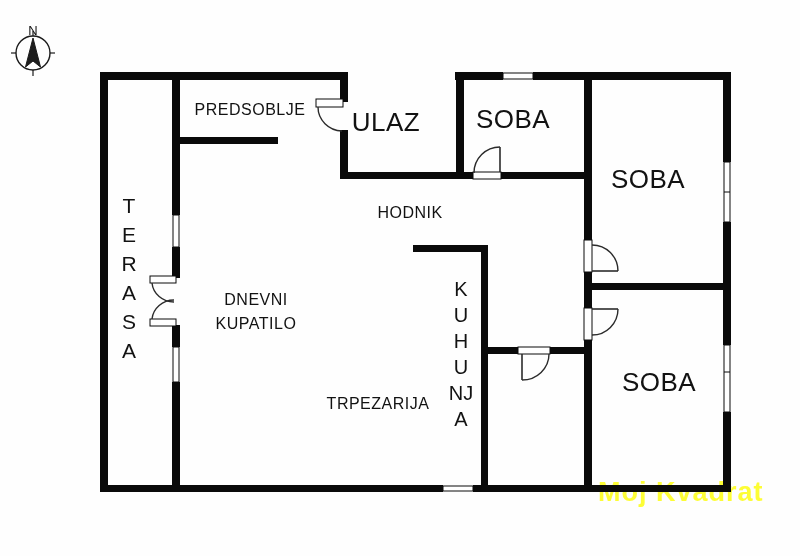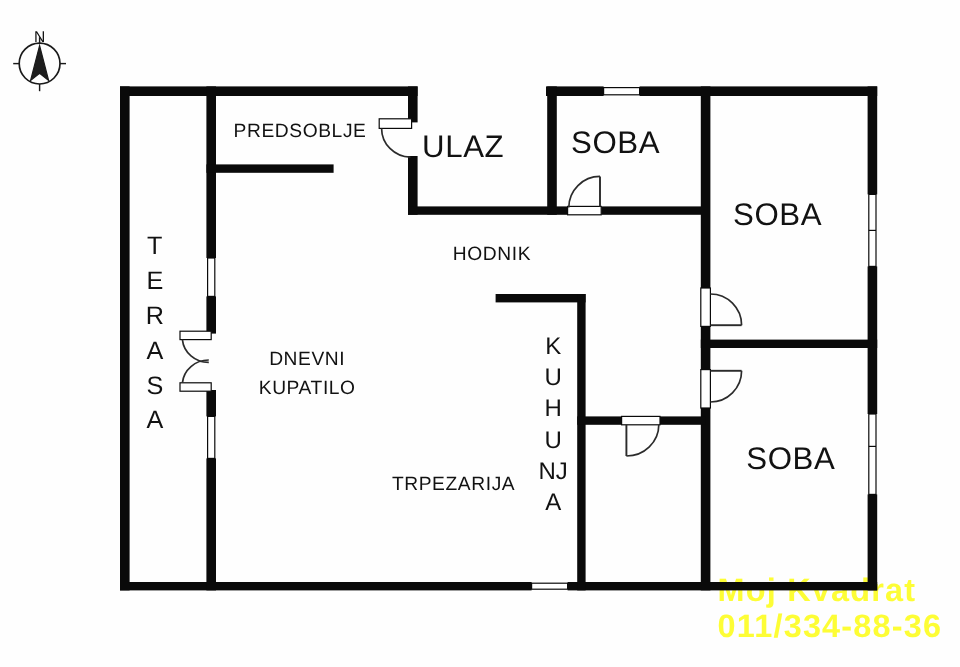--- a/index.html
+++ b/index.html
@@ -26,21 +26,20 @@
   .arc{fill:none;stroke:#2b2b2b;stroke-width:1.4;}
   .leaf{stroke:#2b2b2b;stroke-width:1.6;}
 </style>
 </head>
 <body>
 
 <div id="plan">
 
   <div id="watermark" style="color: rgb(253, 253, 53);">
     <div>Moj Kvadrat</div>
-    <div>011/334-88-36</div>
   </div>
 
   <svg width="800" height="556" viewBox="0 0 800 556">
 
     <g>
       <circle cx="33" cy="53" r="17" fill="none" stroke="#1a1a1a" stroke-width="1.4"></circle>
       <line x1="33" y1="31" x2="33" y2="36" stroke="#1a1a1a" stroke-width="1.2"></line>
       <line x1="33" y1="70" x2="33" y2="76" stroke="#1a1a1a" stroke-width="1.2"></line>
       <line x1="11" y1="53" x2="16" y2="53" stroke="#1a1a1a" stroke-width="1.2"></line>
       <line x1="50" y1="53" x2="55" y2="53" stroke="#1a1a1a" stroke-width="1.2"></line>

